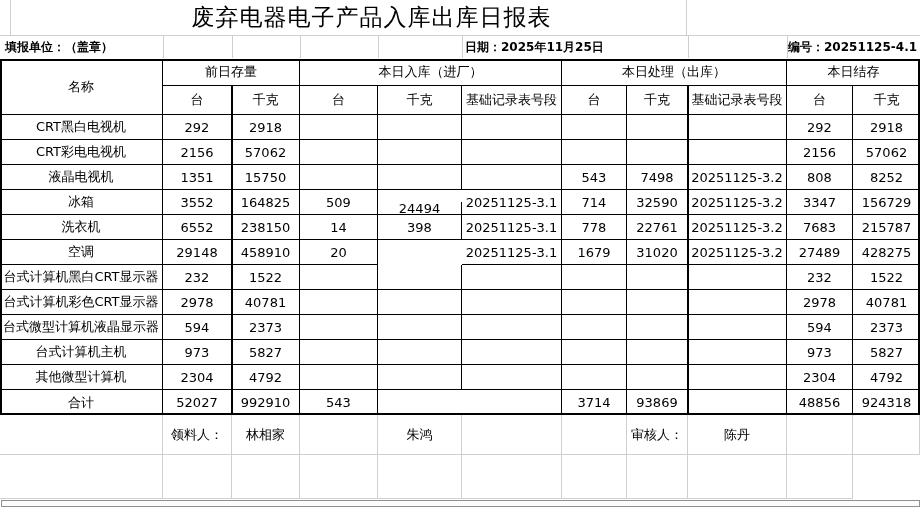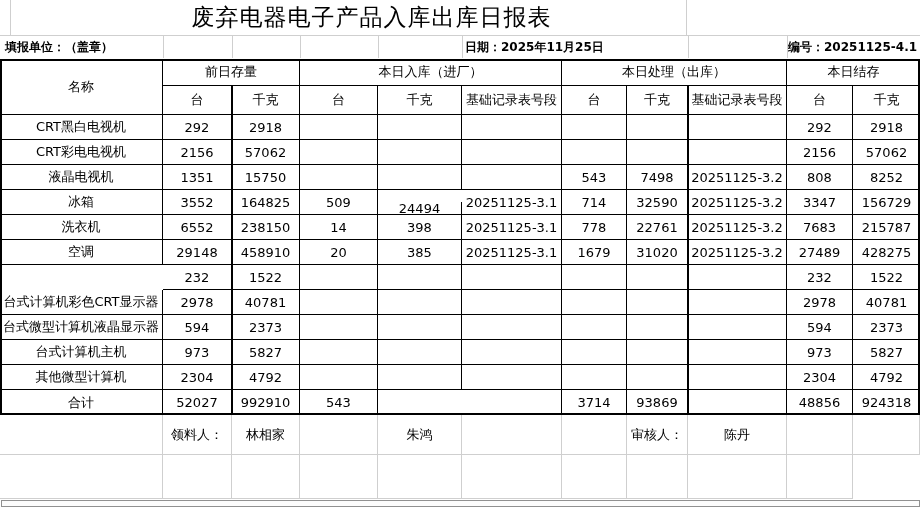--- a/index.html
+++ b/index.html
@@ -123,27 +123,27 @@
       <div class="c" style="grid-area: 7 / 6;">20251125-3.1</div>
       <div class="c" style="grid-area: 7 / 7;">778</div>
       <div class="c" style="grid-area: 7 / 8;">22761</div>
       <div class="c" style="grid-area: 7 / 9;">20251125-3.2</div>
       <div class="c" style="grid-area: 7 / 10;">7683</div>
       <div class="c last-col" style="grid-area: 7 / 11;">215787</div>
       <div class="c" style="grid-area: 8 / 1;">空调</div>
       <div class="c" style="grid-area: 8 / 2;">29148</div>
       <div class="c" style="grid-area: 8 / 3;">458910</div>
       <div class="c" style="grid-area: 8 / 4;">20</div>
-      <div class="c" style="grid-area: 8 / 5;">385</div>
       <div class="c" style="grid-area: 8 / 6;">20251125-3.1</div>
       <div class="c" style="grid-area: 8 / 7;">1679</div>
       <div class="c" style="grid-area: 8 / 8;">31020</div>
       <div class="c" style="grid-area: 8 / 9;">20251125-3.2</div>
       <div class="c" style="grid-area: 8 / 10;">27489</div>
       <div class="c last-col" style="grid-area: 8 / 11;">428275</div>
+      <div class="c" style="grid-area: 9 / 1;">台式计算机黑白CRT显示器</div>
       <div class="c" style="grid-area: 9 / 2;">232</div>
       <div class="c" style="grid-area: 9 / 3;">1522</div>
       <div class="c" style="grid-area: 9 / 4;"></div>
       <div class="c" style="grid-area: 9 / 5;"></div>
       <div class="c" style="grid-area: 9 / 6;"></div>
       <div class="c" style="grid-area: 9 / 7;"></div>
       <div class="c" style="grid-area: 9 / 8;"></div>
       <div class="c" style="grid-area: 9 / 9;"></div>
       <div class="c" style="grid-area: 9 / 10;">232</div>
       <div class="c last-col" style="grid-area: 9 / 11;">1522</div>

